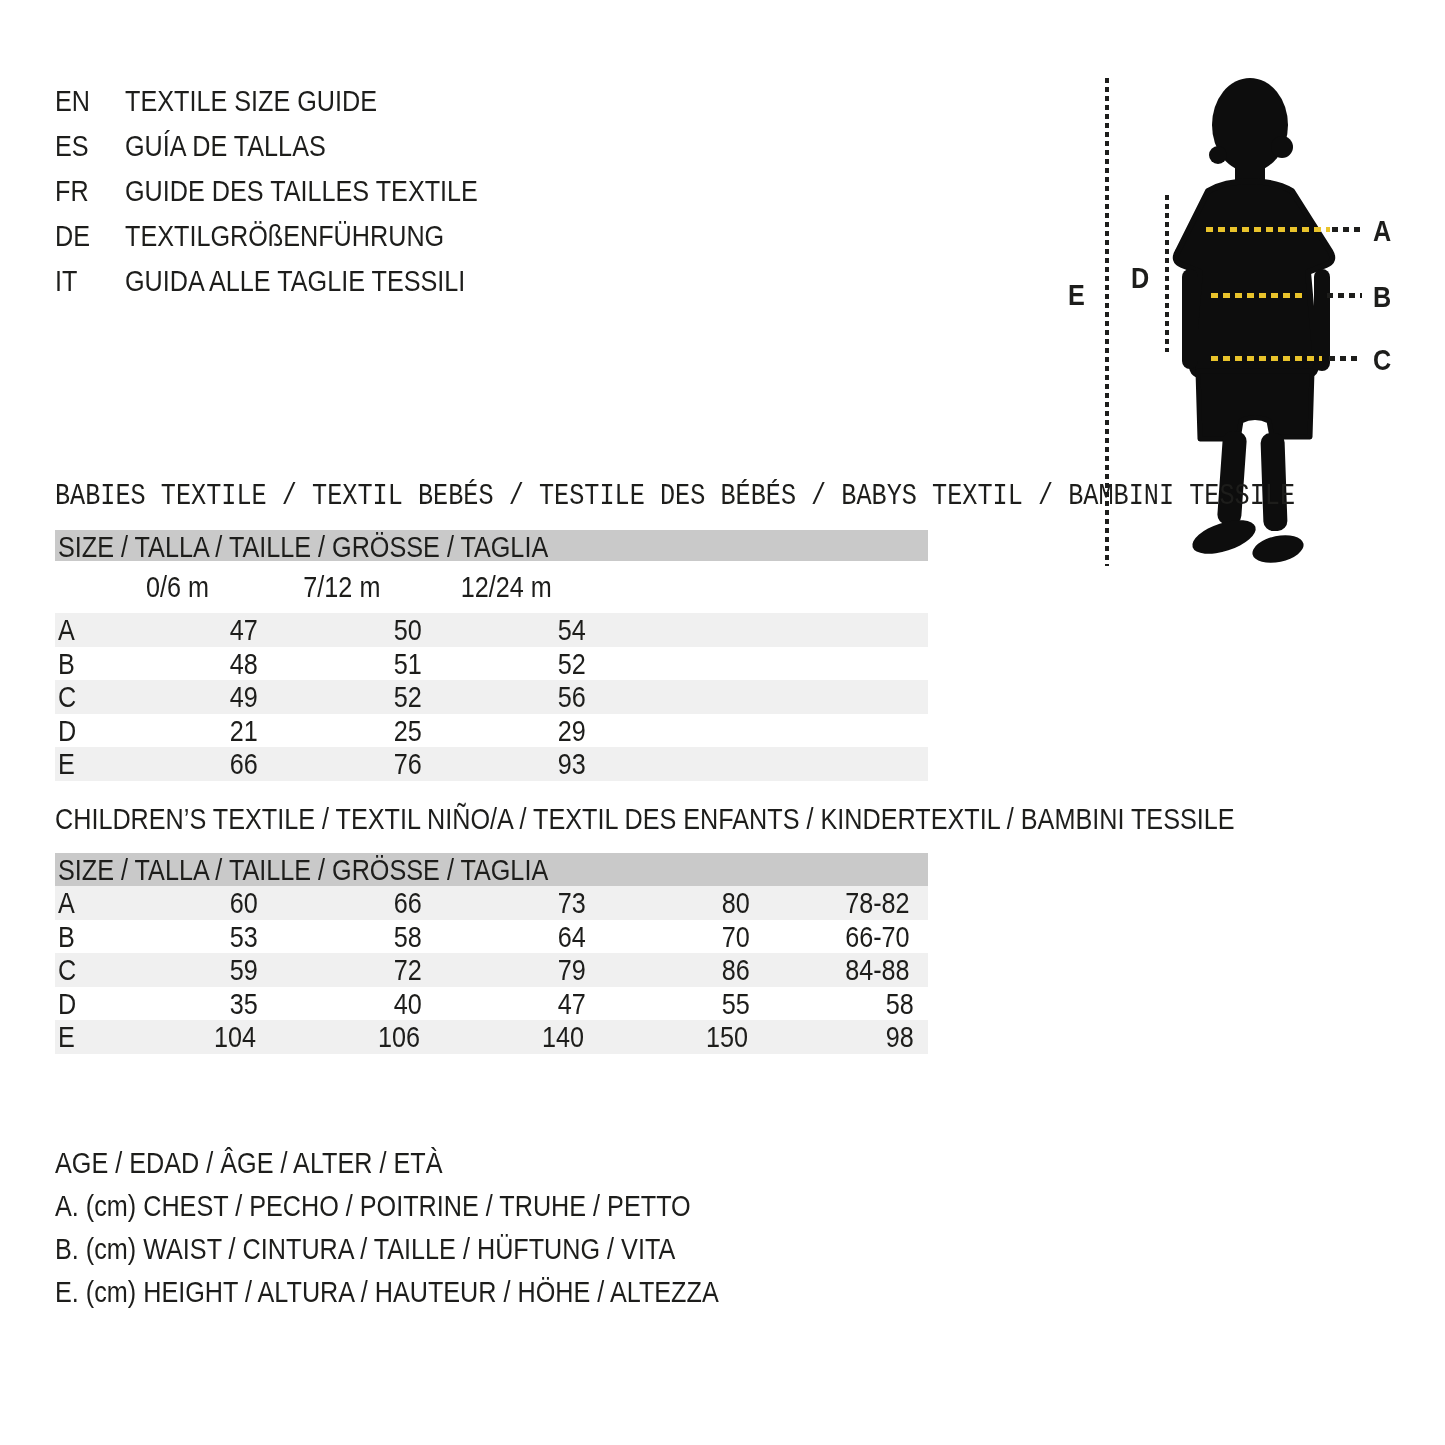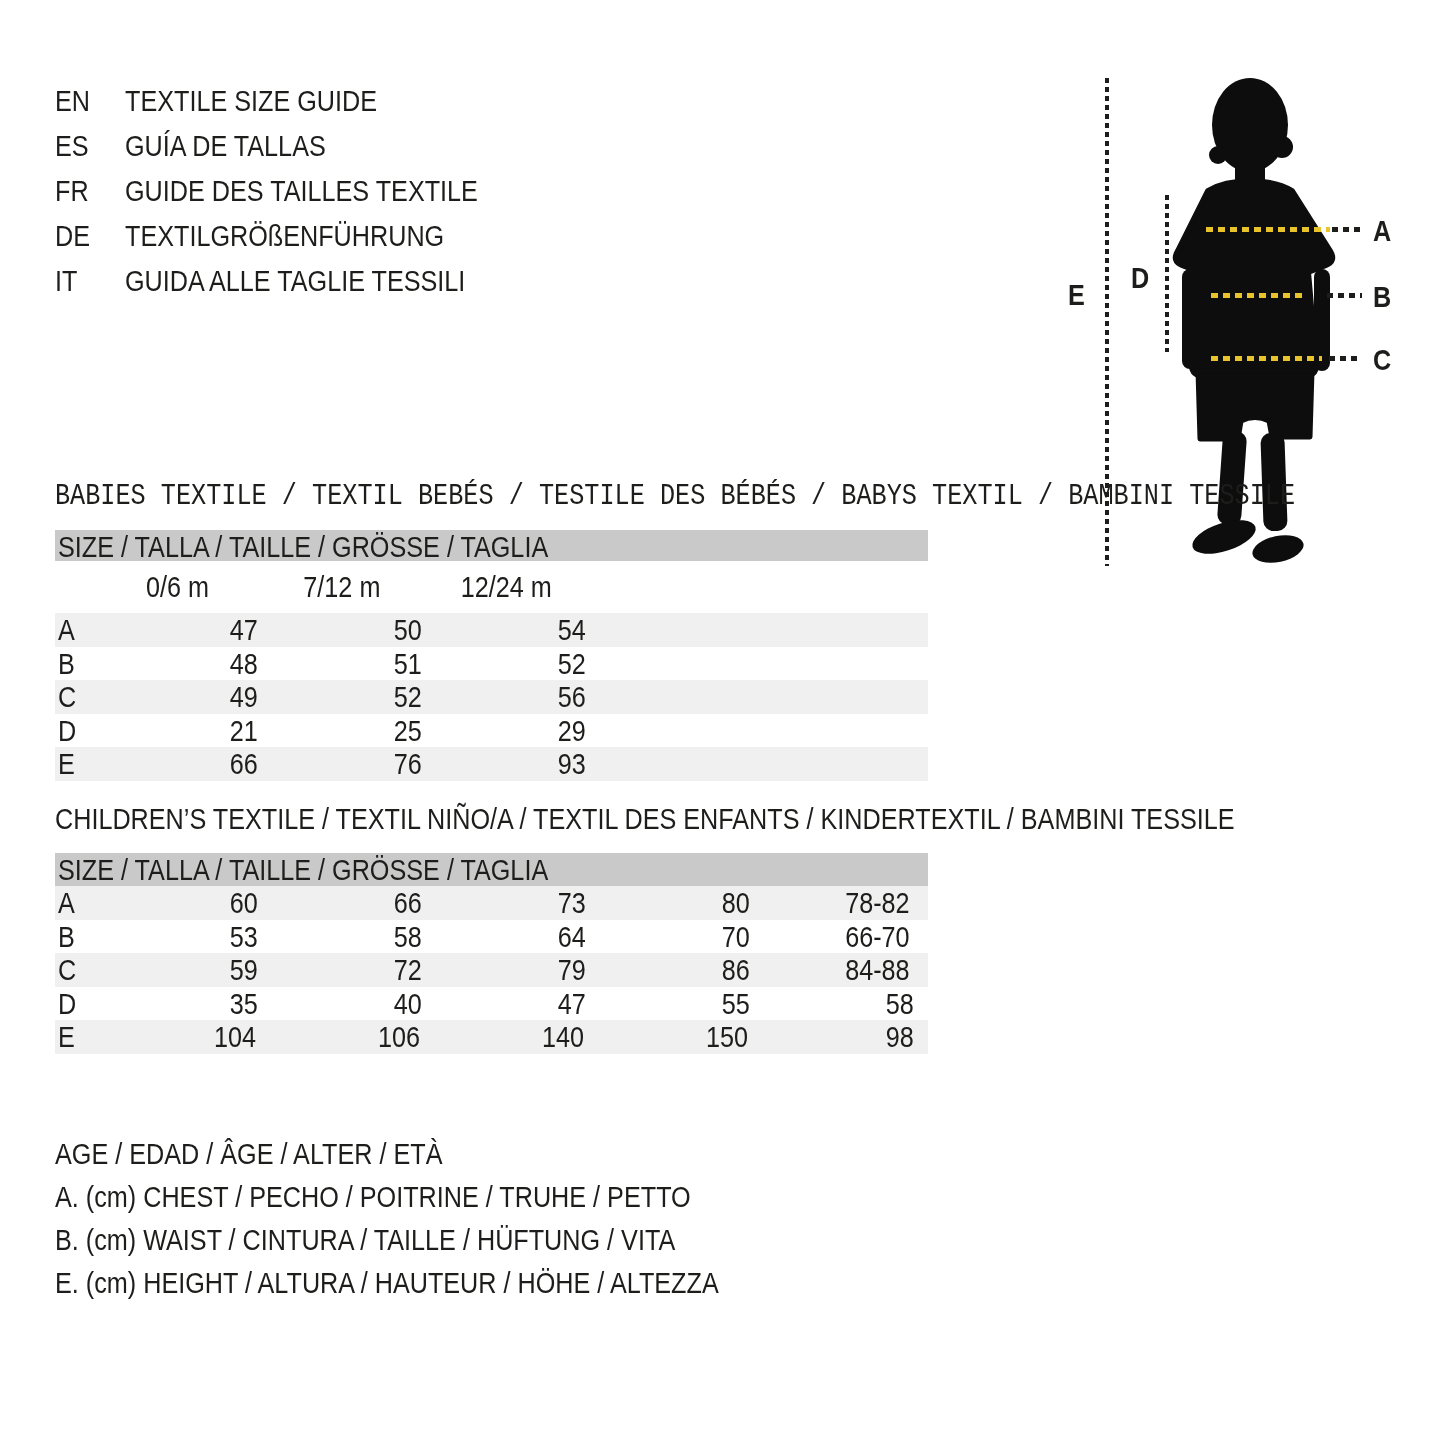--- a/index.html
+++ b/index.html
@@ -24,21 +24,21 @@
   .size-bar{height:31px;background:#c9c9c9;display:flex;align-items:flex-start;padding-left:3px;box-sizing:border-box;}
   .col-head{height:52px;display:grid;grid-template-columns:41px repeat(var(--n),164px);align-items:center;}
   .col-head .cell{text-align:center;}
   .trow{height:33.6px;display:grid;grid-template-columns:41px repeat(var(--n),164px);align-items:center;}
   .trow.stripe{background:#f0f0f0;}
   .trow .cell{text-align:right;}
   .trow .lbl,.col-head .lbl{text-align:left;padding-left:3px;}
 
   
   .legend-block{left:55px;top:1137px;font-size:30px;}
-  .legend-row{height:43px;display:flex;align-items:flex-start;}
+  .legend-row{height:43px;display:flex;align-items:flex-end;}
 
   
   .vdash{width:4px;background:repeating-linear-gradient(180deg,#1d1d1b 0 5px,transparent 5px 9px);}
   .hdash-y{height:5px;background:repeating-linear-gradient(90deg,#e9c32b 0 7px,transparent 7px 12px);}
   .hdash-k{height:5px;background:repeating-linear-gradient(90deg,#1d1d1b 0 6px,transparent 6px 11px);}
   .marker{font-size:30px;font-weight:700;line-height:30px;}
 </style>
 </head>
 <body>
 

